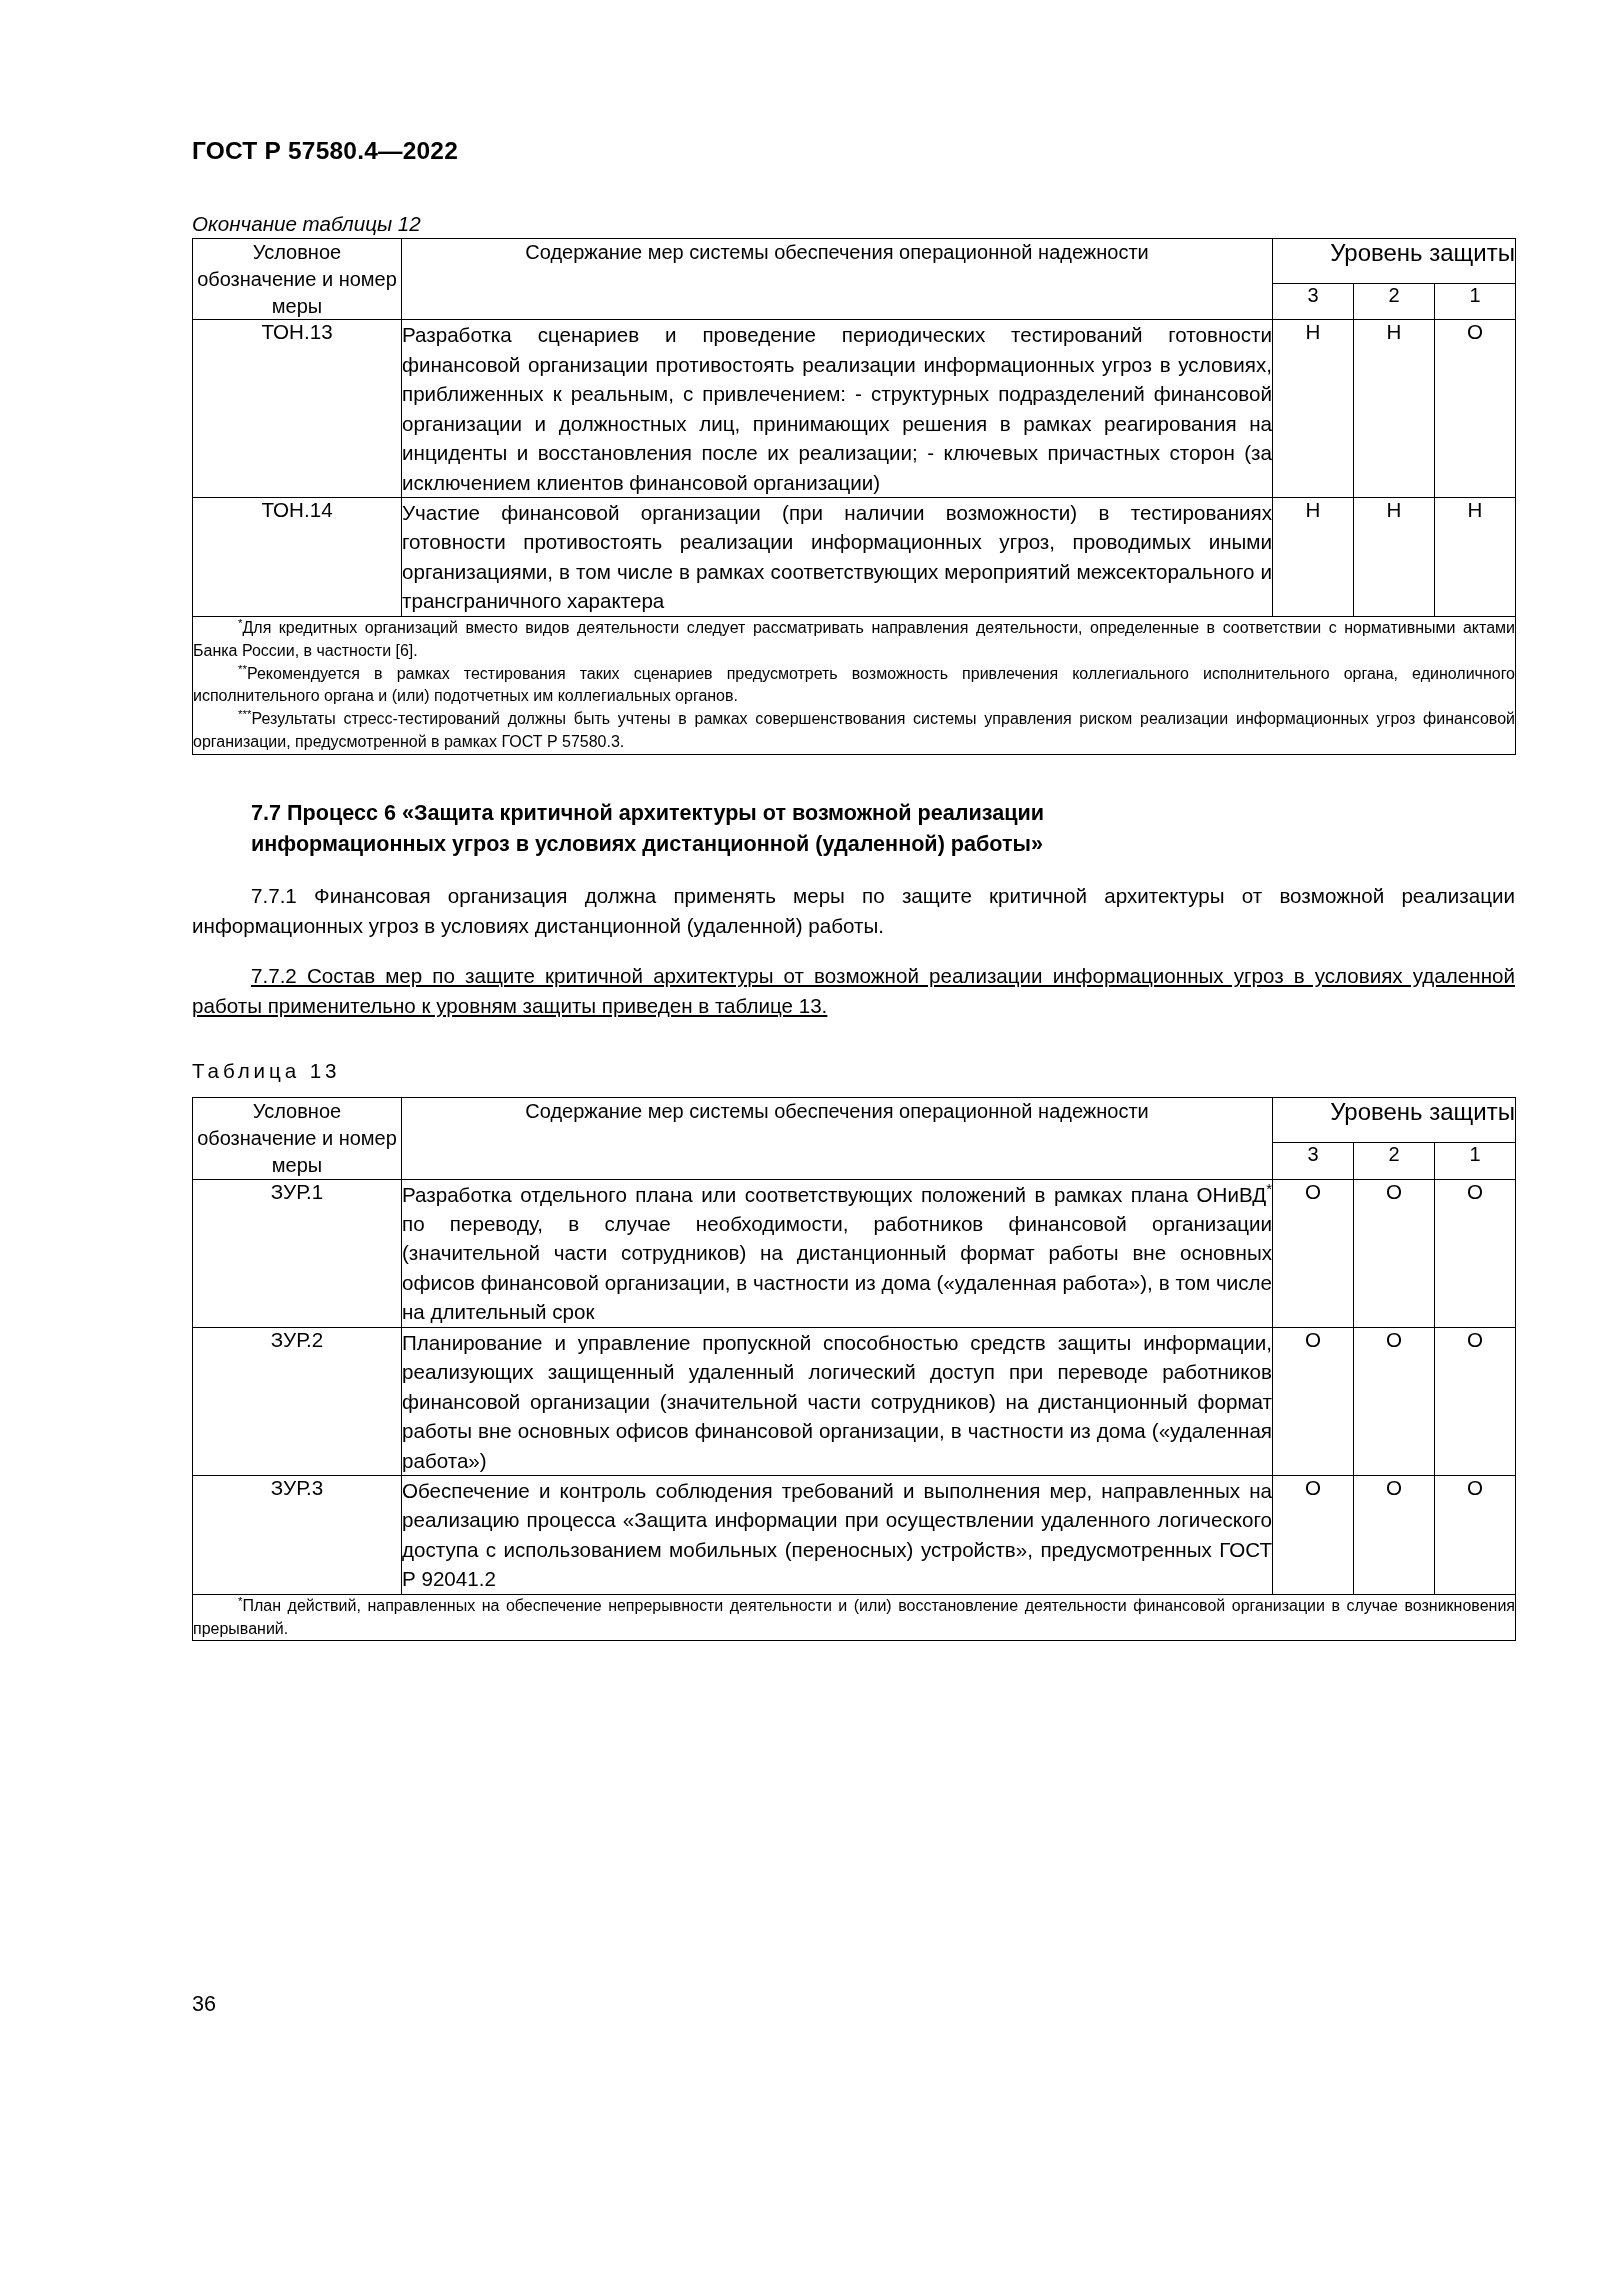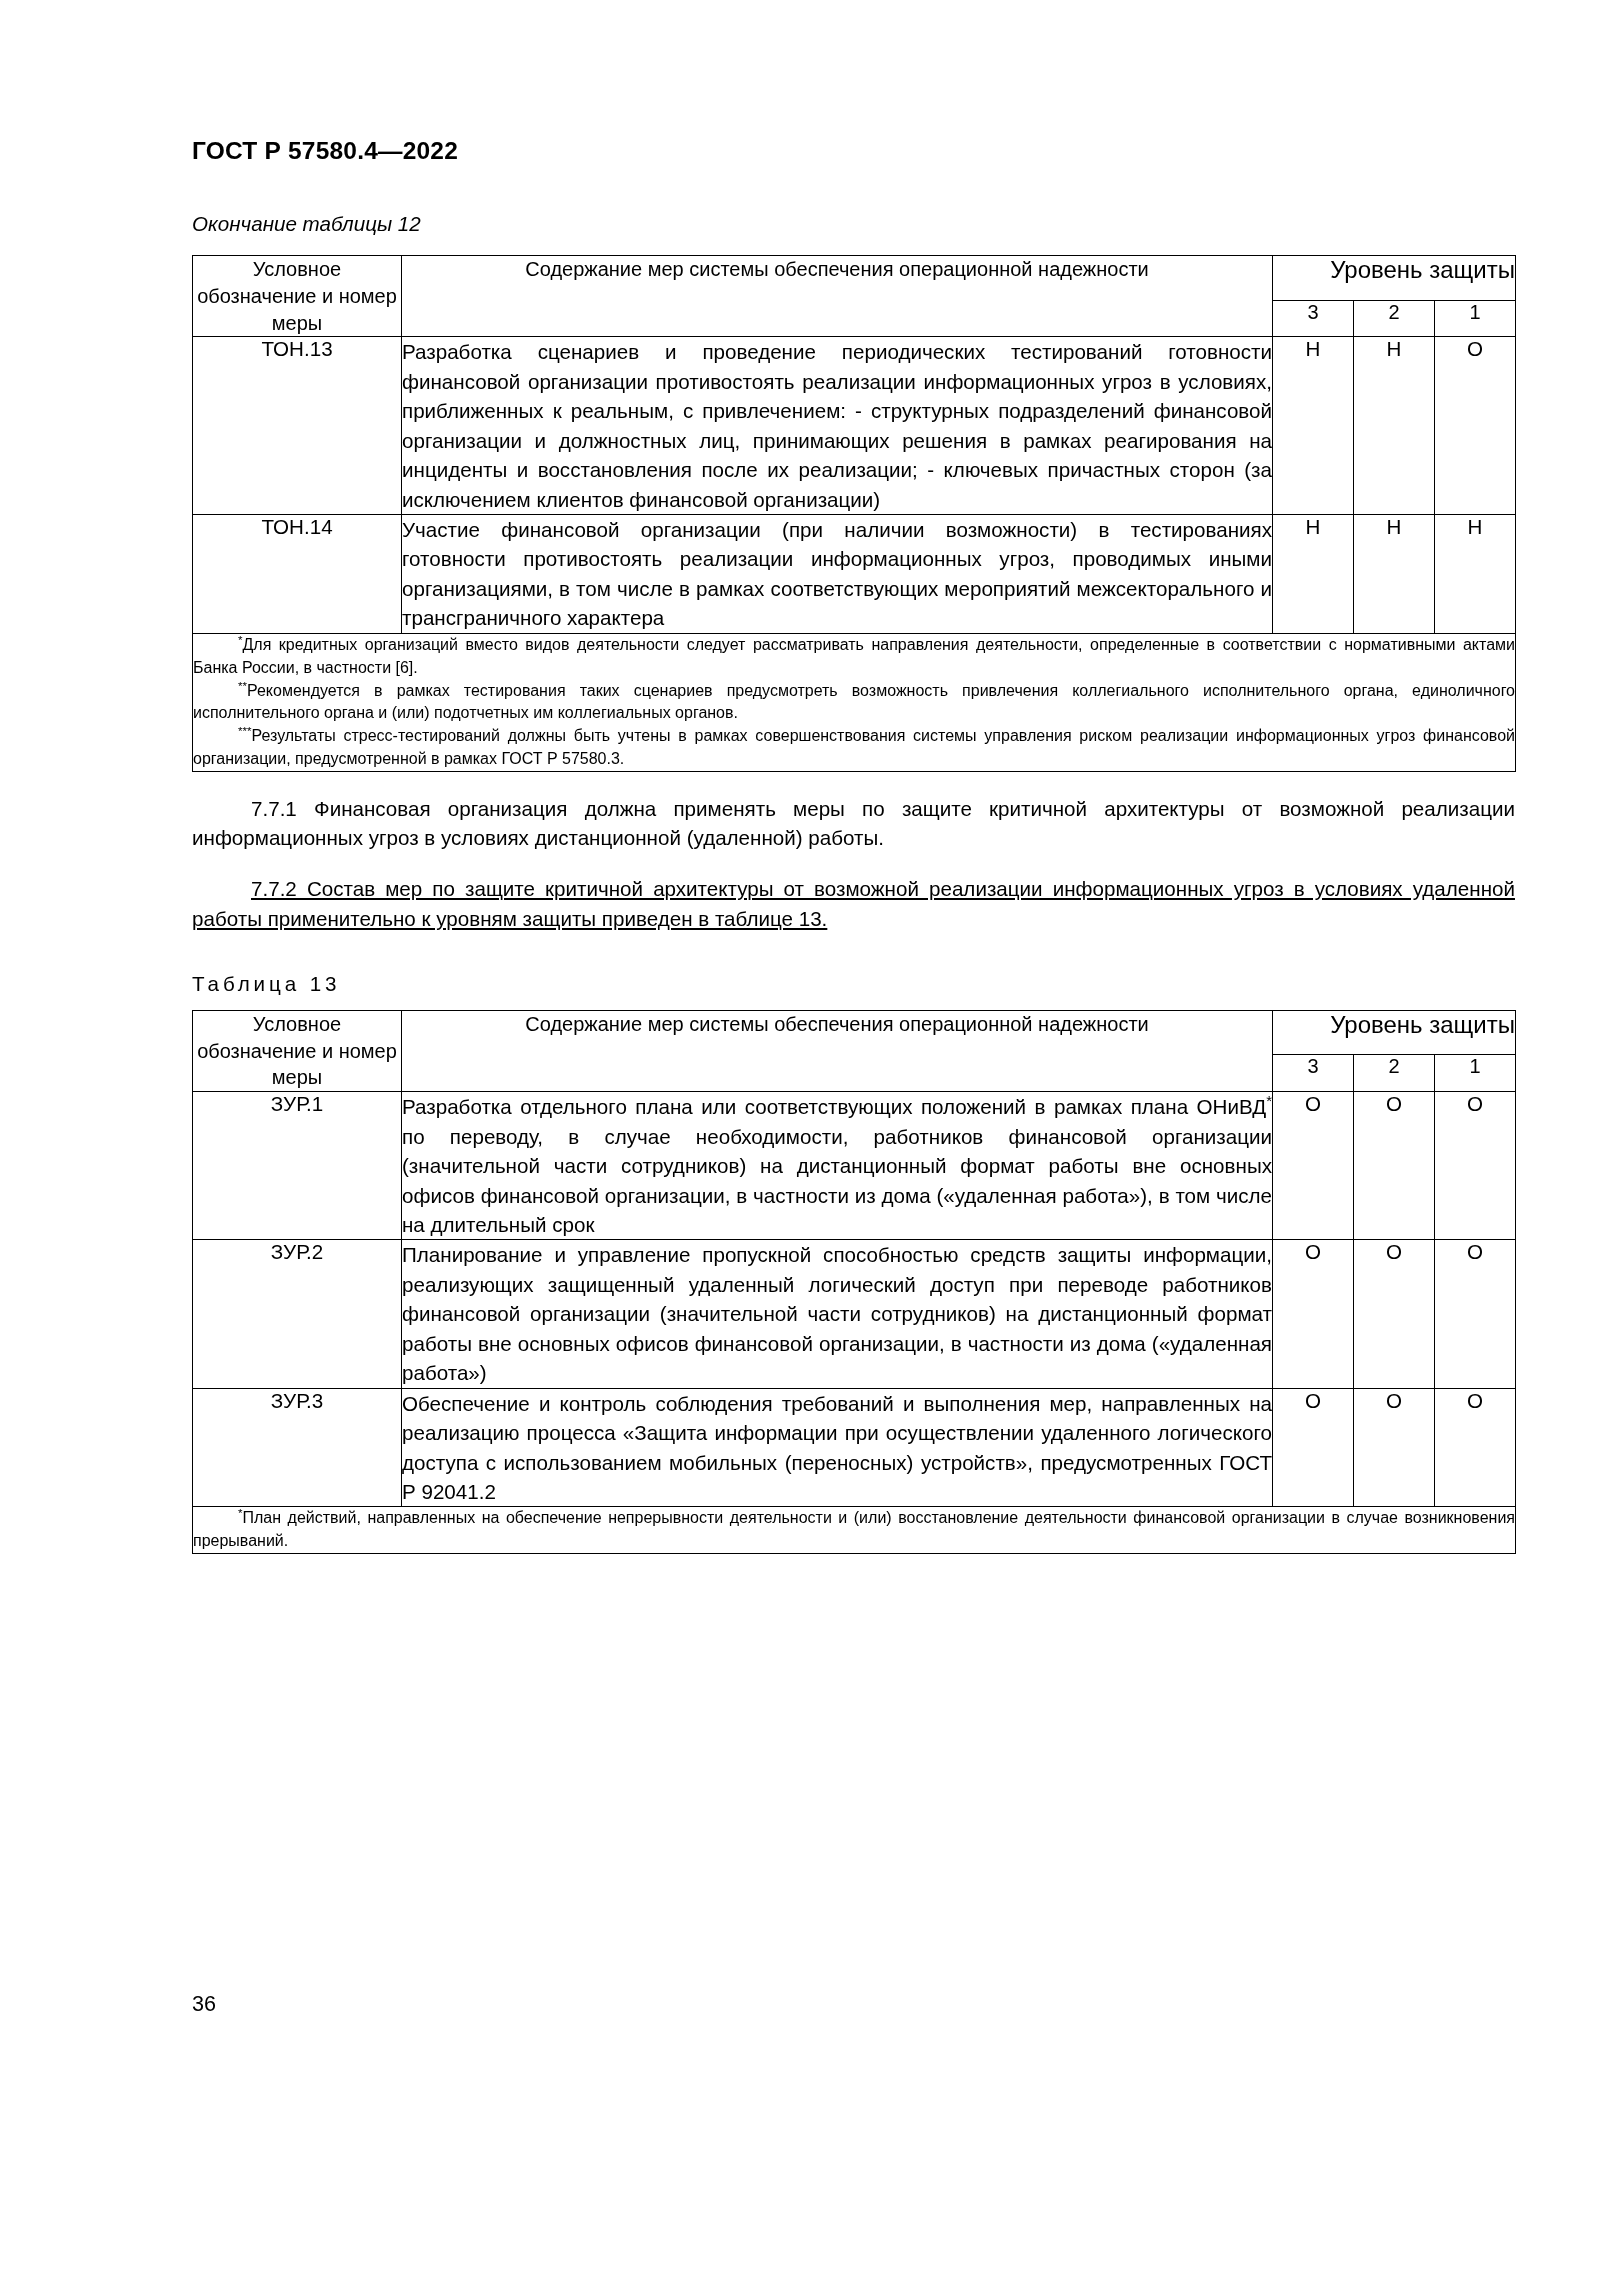--- a/index.html
+++ b/index.html
@@ -38,21 +38,21 @@
   .content {
     position: absolute;
     left: 192px;
     top: 212px;
     width: 1323px;
   }
 
   .table-caption {
     font-size: 20.6px;
     font-style: italic;
-    margin: 0 0 19px 0;
+    margin: 0 0 2px 0;
   }
   .table-caption-spaced {
     font-size: 20.6px;
     letter-spacing: 3.9px;
     margin: 0 0 13.7px 0;
   }
 
   
   table.gost {
     border-collapse: collapse;
@@ -205,20 +205,24 @@
         <tr>
           <td class="notes" colspan="5">
             <p><sup class="fn">*</sup><span>Для кредитных организаций вместо видов деятельности следует рассматривать направления деятельности, определенные в соответствии с нормативными актами Банка России, в частности [6].</span></p>
             <p><sup class="fn">**</sup><span>Рекомендуется в рамках тестирования таких сценариев предусмотреть возможность привлечения коллегиального исполнительного органа, единоличного исполнительного органа и (или) подотчетных им коллегиальных органов.</span></p>
             <p><sup class="fn">***</sup><span>Результаты стресс-тестирований должны быть учтены в рамках совершенствования системы управления риском реализации информационных угроз финансовой организации, предусмотренной в рамках ГОСТ Р 57580.3.</span></p>
           </td>
         </tr>
       </tbody>
     </table>
 
+    <h2 class="section">
+      <span class="l2">7.7 Процесс 6 «Защита критичной архитектуры от возможной реализации</span>
+      <span class="l2">информационных угроз в условиях дистанционной (удаленной) работы»</span>
+    </h2>
 
     <p class="para">7.7.1 Финансовая организация должна применять меры по защите критичной архитектуры от возможной реализации информационных угроз в условиях дистанционной (удаленной) работы.</p>
     <p class="para tight">7.7.2 Состав мер по защите критичной архитектуры от возможной реализации информационных угроз в условиях удаленной работы применительно к уровням защиты приведен в таблице 13.</p>
 
     <div class="table-caption-spaced gap-before-tbl13">Таблица 13</div>
 
     <table class="gost">
       <colgroup>
         <col class="col-code">
           <col class="col-body">

